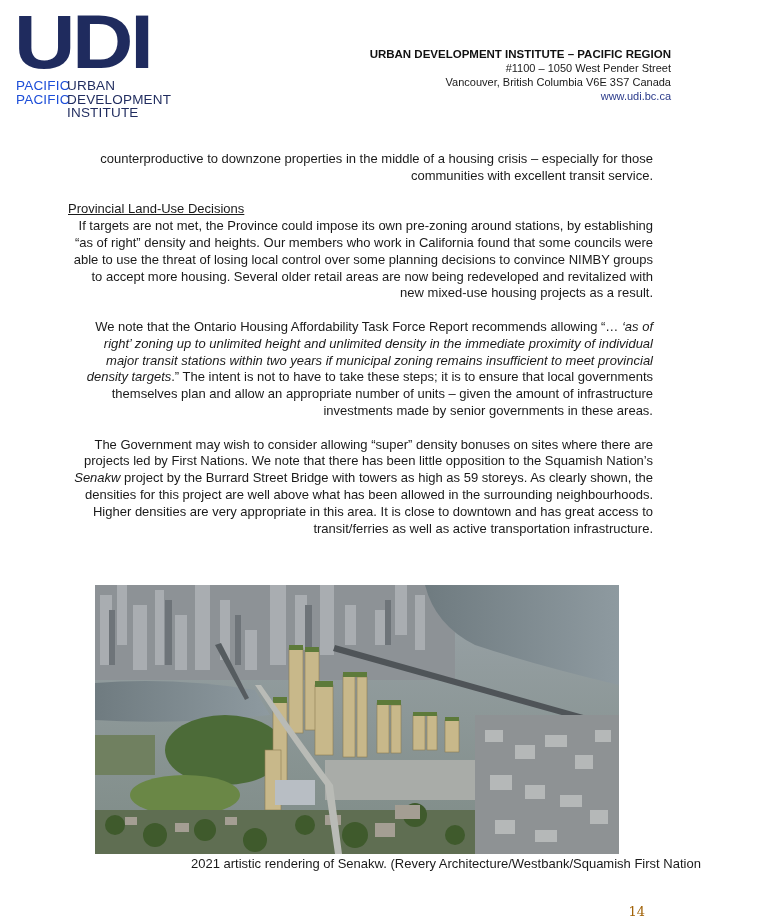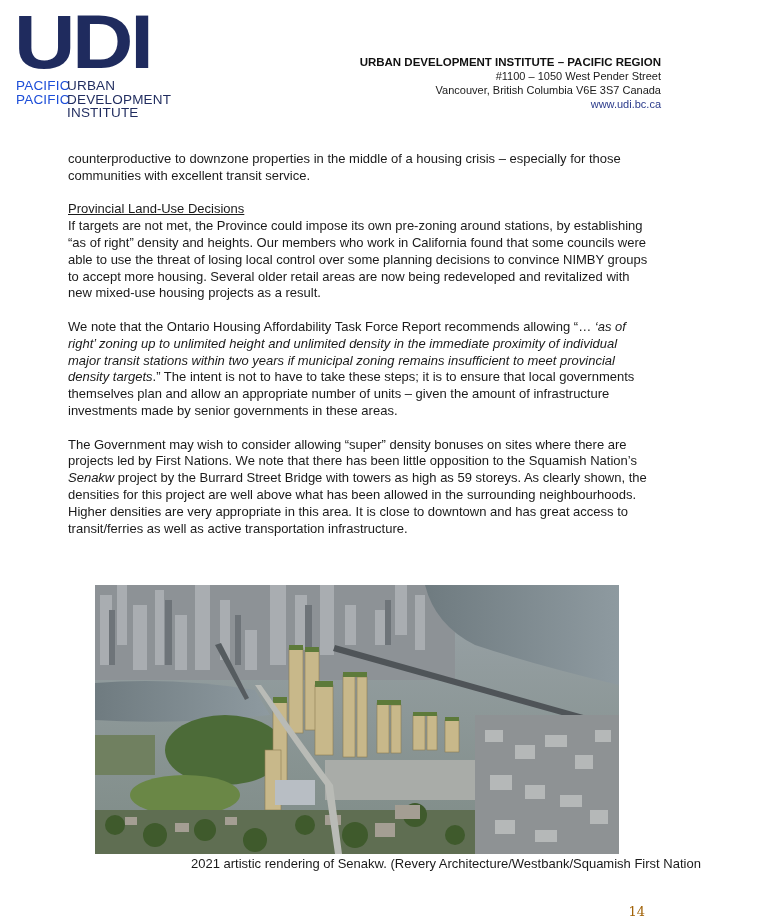--- a/index.html
+++ b/index.html
@@ -3,25 +3,25 @@
   <meta charset="utf-8">
   <style>
     html, body { margin: 0; padding: 0; background: #ffffff; }
     body { width: 757px; height: 921px; position: relative; overflow: hidden; font-family: "Liberation Sans", sans-serif; color: #1a1a1a; }
     .logo { position: absolute; left: 14px; top: 4px; width: 170px; height: 115px; }
     .logo-udi { position: absolute; left: 0; top: 0; font-family: "Liberation Sans", sans-serif; font-weight: 700; font-size: 76px; letter-spacing: -3px; color: #1f2b5e; line-height: 76px; transform: scaleX(1.12); transform-origin: left top; }
     .logo-sub { position: absolute; left: 2px; top: 75px; font-size: 13.5px; line-height: 13.5px; }
     .logo-row { display: flex; }
     .logo-pr { width: 51px; color: #1d4ed8; font-weight: 400; letter-spacing: 0.2px; }
     .logo-name { color: #1f2b5e; font-weight: 400; letter-spacing: 0.2px; }
-    .address { position: absolute; right: 96px; top: 47px; text-align: right; font-size: 11px; line-height: 14px; color: #1a1a1a; margin-top: 8px; }
+    .address { position: absolute; right: 86px; top: 47px; text-align: right; font-size: 11px; line-height: 14px; color: #1a1a1a; }
     .address .org { font-weight: 700; font-size: 11.5px; color: #111; }
     .address .web { color: #2a3a8a; }
     .body-text { position: absolute; left: 68px; top: 151px; width: 585px; font-size: 13px; line-height: 16.8px; color: #1a1a1a; }
-    .body-text p { margin: 0 0 16.8px 0; }
+    .body-text p { margin: 0 0 16.8px 0; text-align: right; }
     .heading { text-decoration: underline; }
     em { font-style: italic; }
     .photo { position: absolute; left: 95px; top: 585px; width: 524px; height: 269px; overflow: hidden; background: #7d8a7e; }
     .caption { position: absolute; left: 191px; top: 856px; font-size: 13px; color: #1a1a1a; }
     .page-num { position: absolute; right: 112px; top: 904px; font-family: "DejaVu Serif", serif; font-size: 13px; color: #a16207; }
   </style>
 </head>
 <body>
 
 <div class="logo">

